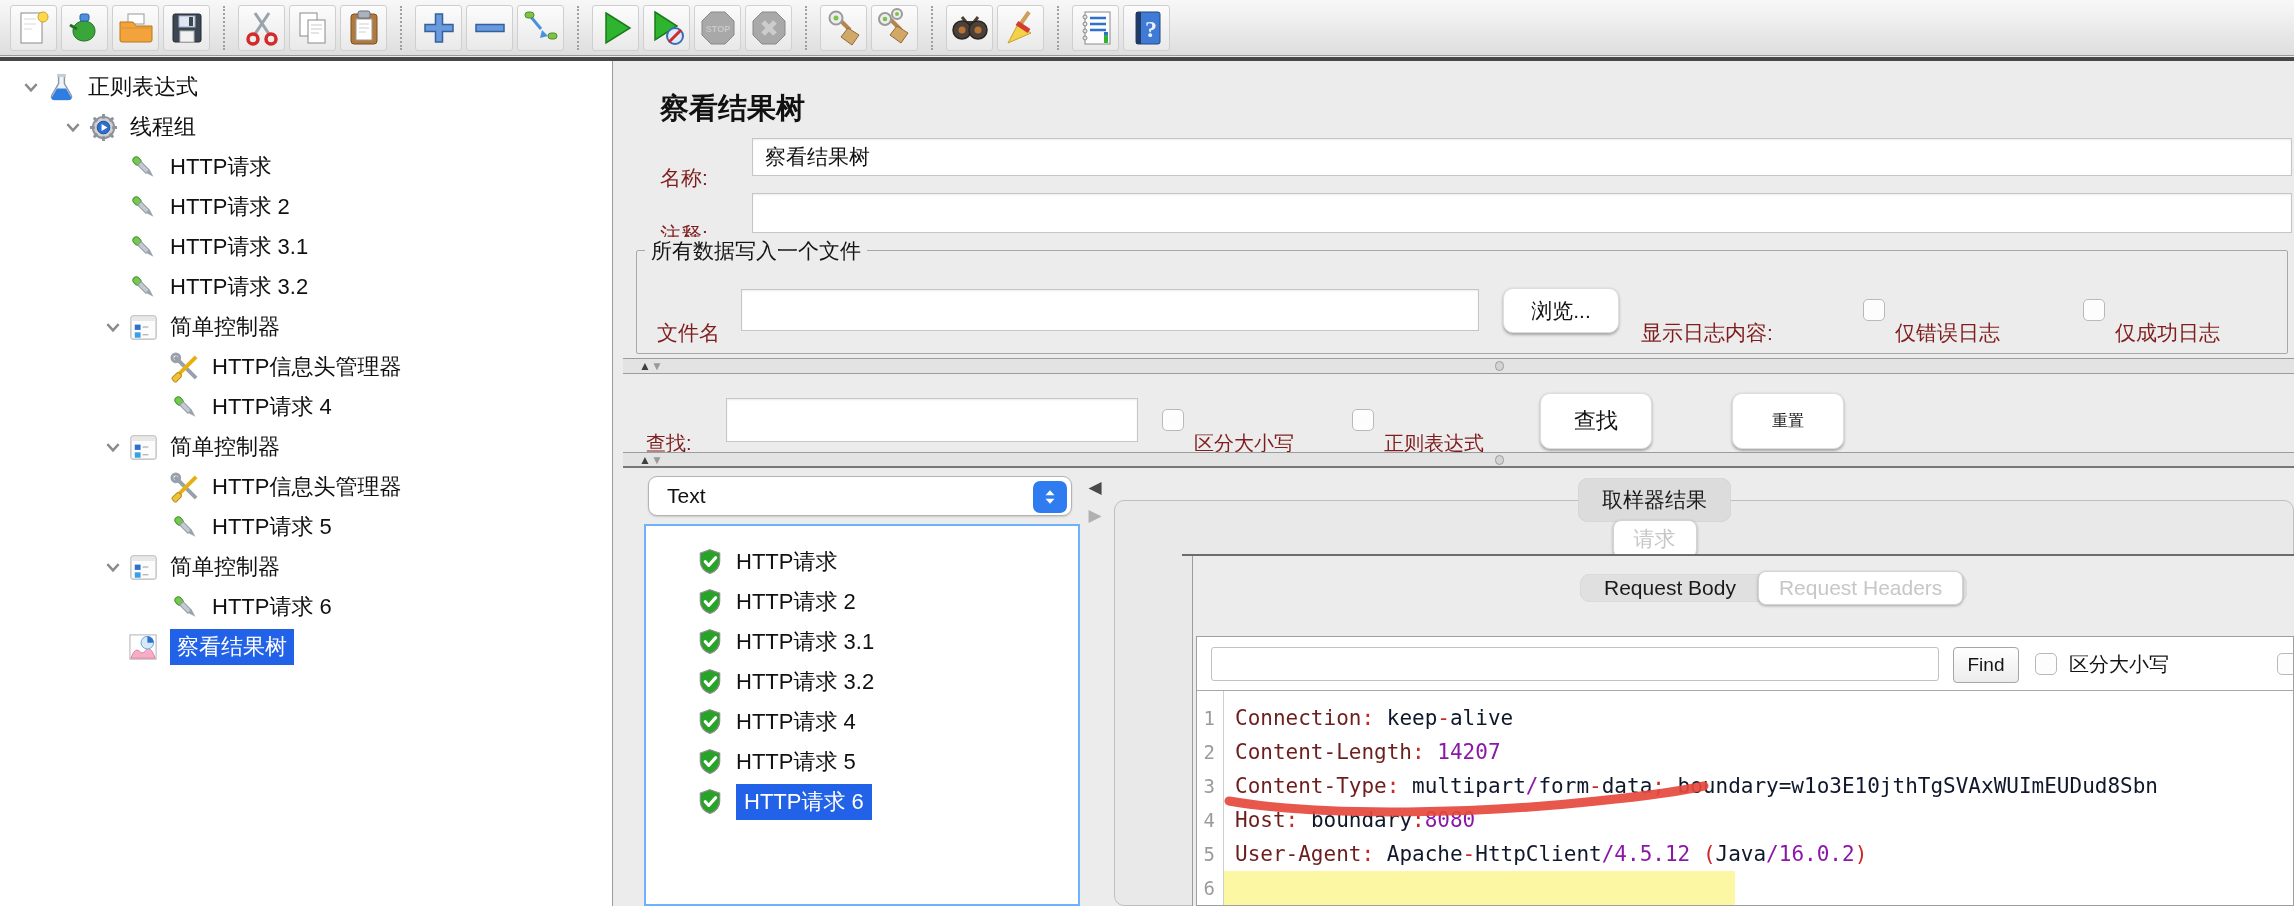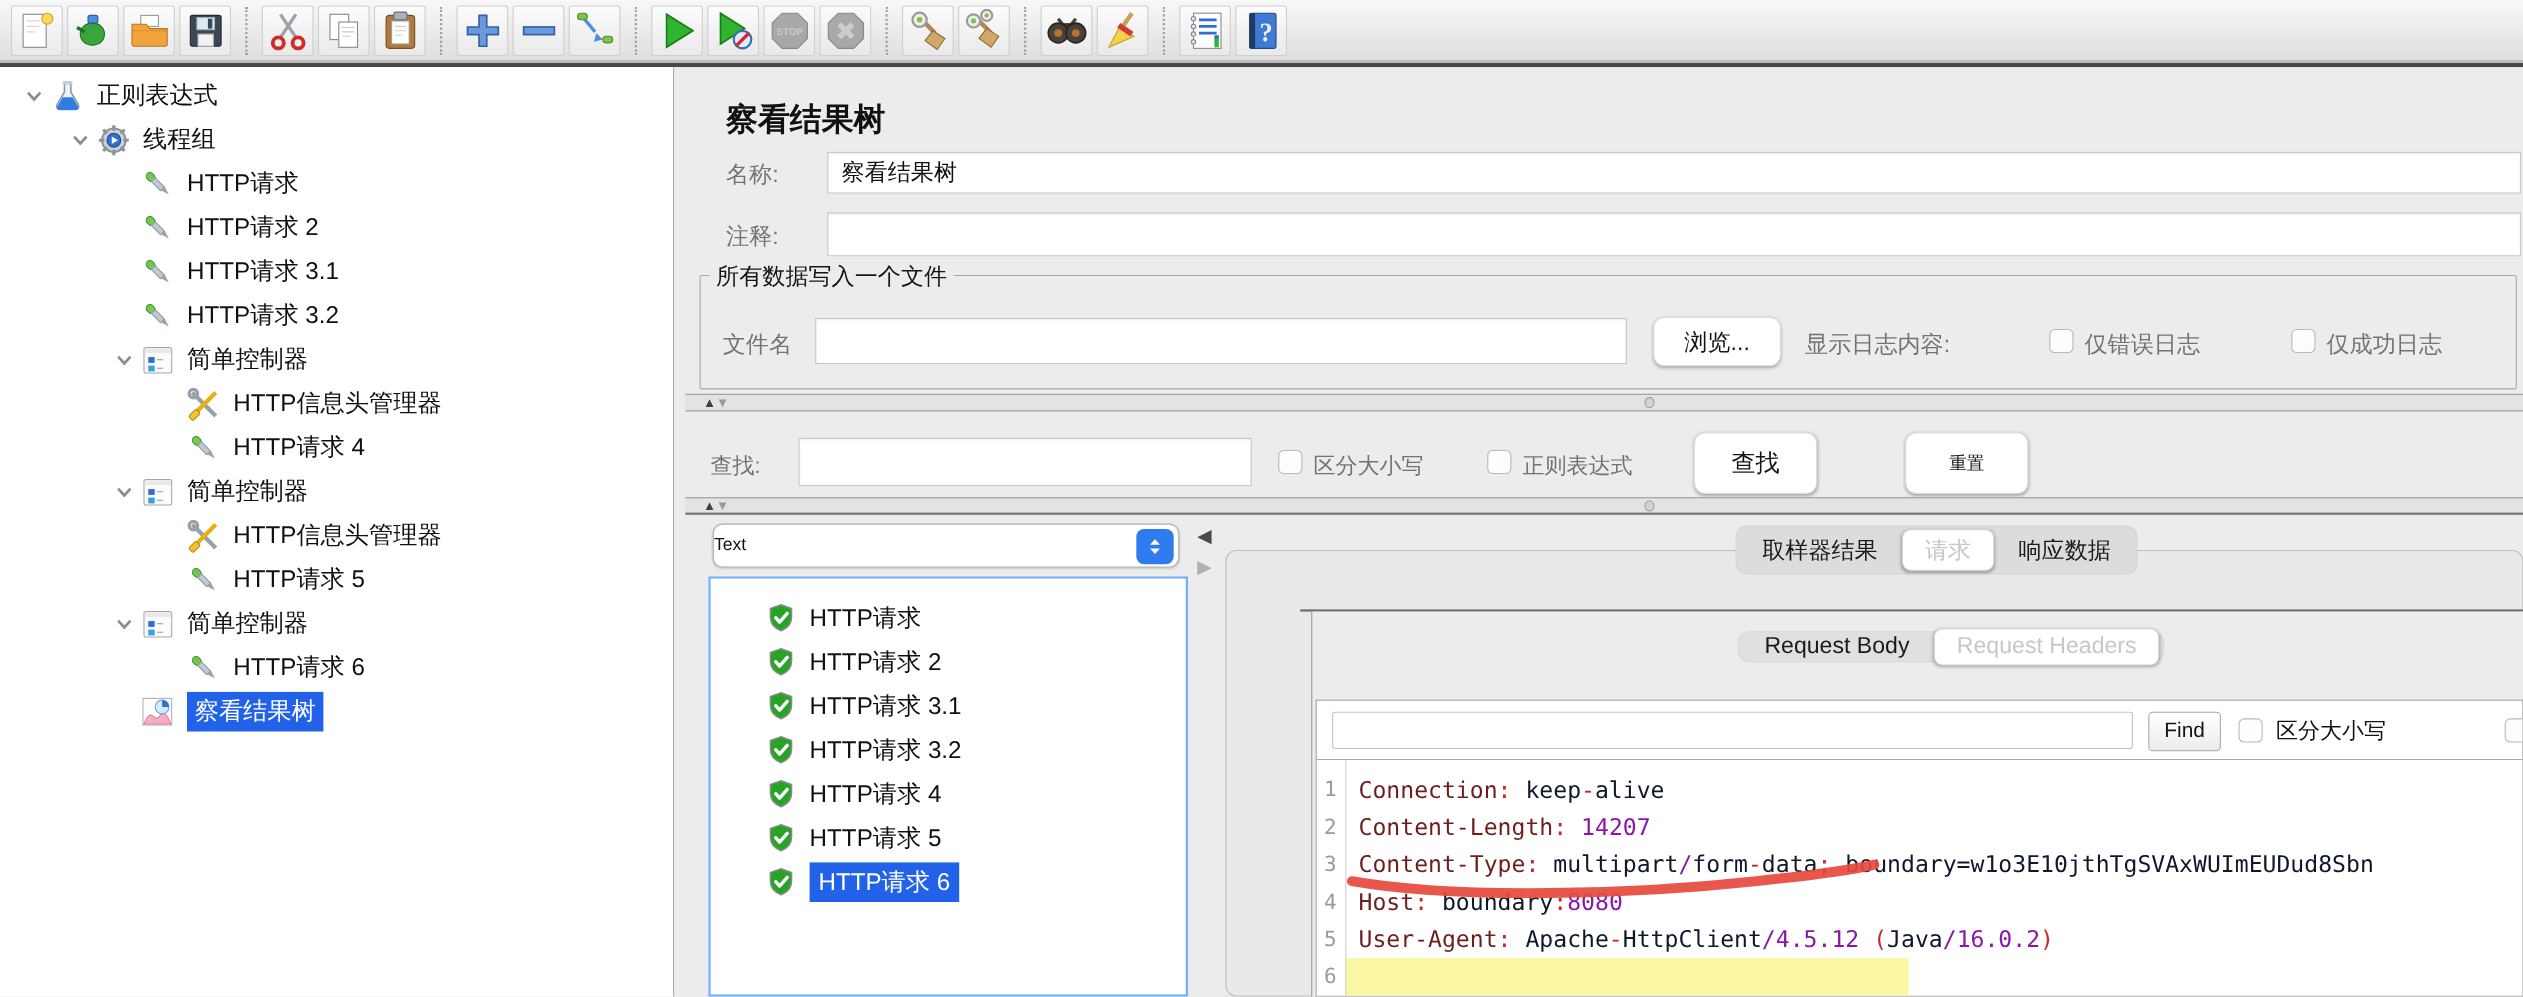--- a/index.html
+++ b/index.html
@@ -30,21 +30,21 @@
   .v-gap { position:absolute; left:613px; top:61px; width:10px; height:845px; background:#ececec; }
   .tree-row { height:40px; display:flex; align-items:center; }
   .tr-spacer { flex:0 0 30px; width:30px; display:flex; justify-content:center; align-items:center; }
   .tic { width:31px; height:31px; flex:0 0 31px; margin-right:11px; }
   .tr-label { font-size:22px; color:#101010; white-space:nowrap; }
   .tr-label.sel { background:#2262e8; color:#fff; padding:3px 7px; }
 
   
   .main { position:absolute; left:623px; top:61px; width:1671px; height:845px; background:#ececec; }
   .pg-title { position:absolute; left:37px; top:28px; font-size:29px; font-weight:600; color:#111; }
-  .flabel { position:absolute; font-size:21px; color:#737373; }
+  .flabel { position:absolute; font-size:21px; color:#7f1d1d;margin-top:20px; }
   .macfield { position:absolute; background:#fff; border:1px solid #c6c6c6;
     box-shadow:inset 0 1px 2px rgba(0,0,0,.08); font-size:21px; padding:0 12px; color:#111; outline:none; }
   .groupbox { position:absolute; left:13px; top:189px; width:1652px; height:104px;
     border:1px solid #a8a8a8; border-radius:2px; }
   .legend { position:absolute; top:-14px; left:8px; background:#ececec; padding:0 6px;
     font-size:21px; color:#141414; white-space:nowrap; }
   .macbtn { background:#fff; border:1px solid #dedede; border-radius:10px;
     box-shadow:0 1.5px 3px rgba(0,0,0,.3); font-size:21px; color:#141414;
     display:flex; align-items:center; justify-content:center; }
   .cb { width:22px; height:22px; background:#fdfdfd; border:1.5px solid #b9b9b9; border-radius:5px; }
@@ -52,42 +52,42 @@
     border-top:1px solid #9c9c9c; border-bottom:1px solid #9c9c9c; }
   .splitter .arr { position:absolute; left:16px; top:0; font-size:12px; color:#3f3f3f; }
   .splitter .arr b { color:#9a9a9a; font-weight:normal; }
   .splitter .pill { position:absolute; left:872px; top:2px; width:9px; height:10px;
     background:#d3d3d3; border:1px solid #9e9e9e; border-radius:5px; }
   .splitter.dark { border-bottom:2px solid #787878; }
 
   
   .combo { position:absolute; left:25px; top:415px; width:424px; height:40px; background:#fff;
     border:1px solid #b3b3b3; border-radius:9px; display:flex; align-items:center;
-    padding-left:0; font-size:16px; color:#111; box-shadow:0 1px 2px rgba(0,0,0,.15);text-align:right; }
+    padding-left:18px; font-size:21px; color:#111; box-shadow:0 1px 2px rgba(0,0,0,.15);text-align:right; }
   .combo-btn { position:absolute; right:4px; top:4px; width:34px; height:32px;
     background:#2e7cf0; border-radius:7px; display:flex; flex-direction:column;
     align-items:center; justify-content:center; gap:2px; }
   .collapse-arrows { position:absolute; left:461px; top:413px; width:22px; height:60px;
     font-size:17px; color:#4a4a4a; line-height:28px; text-align:center; }
   .collapse-arrows b { color:#b0b0b0; font-weight:normal; }
 
   
   .res-box { position:absolute; left:21px; top:463px; width:436px; height:382px;
     background:#fff; border:2px solid #6fb1fc; padding-top:16px; overflow:hidden; }
   .res-row { height:40px; display:flex; align-items:center; padding-left:50px; }
   .res-row .tic { width:28px; height:28px; flex:0 0 28px; margin-right:12px; }
   .res-label { font-size:22px; color:#101010; white-space:nowrap; }
   .res-label.sel { background:#2262e8; color:#fff; padding:3px 8px; }
 
   
   .tabpane1 { position:absolute; left:491px; top:439px; width:1180px; height:406px;
     background:#e9e9e9; border:1px solid #bfbfbf; border-radius:10px; }
   .seg { position:absolute; display:flex; align-items:center; background:#dcdcdc;
     border-radius:10px; padding:4px; gap:2px; box-shadow:inset 0 0 1px rgba(0,0,0,.2); }
-  .seg1 { left:955px; top:417px; height:44px; }
+  .seg1 { left:955px; top:417px; height:44px;flex-direction:column; }
   .seg2 { left:957px; top:513px; height:28px; background:#e0e0e0; }
   .seg-tab { padding:4px 20px; font-size:21px; font-weight:500; color:#1a1a1a;
     border-radius:8px; white-space:nowrap; }
   .seg-tab.sel { background:#fff; border:1px solid #d4d4d4; color:#c7c7c7;
     box-shadow:0 1px 3px rgba(0,0,0,.3); }
   .inner-rule { position:absolute; left:559px; top:493px; width:1112px; height:2px; background:#6c6c6c; }
   .inner-panel { position:absolute; left:569px; top:495px; width:1102px; height:350px;
     background:#ececec; border-left:1px solid #9c9c9c; }
 
   

